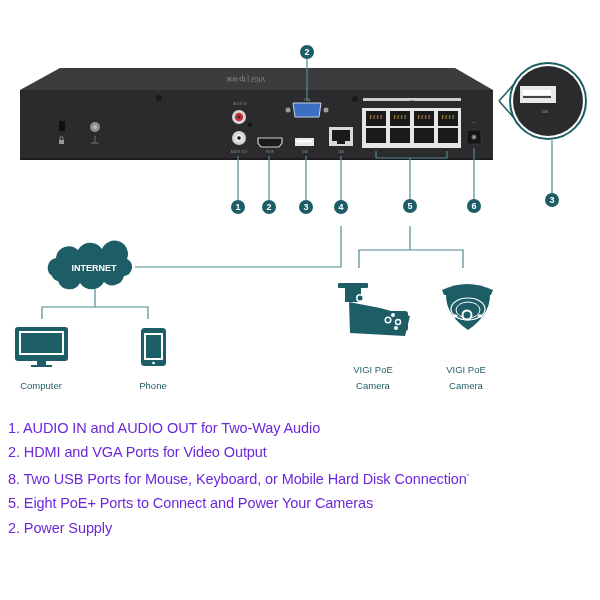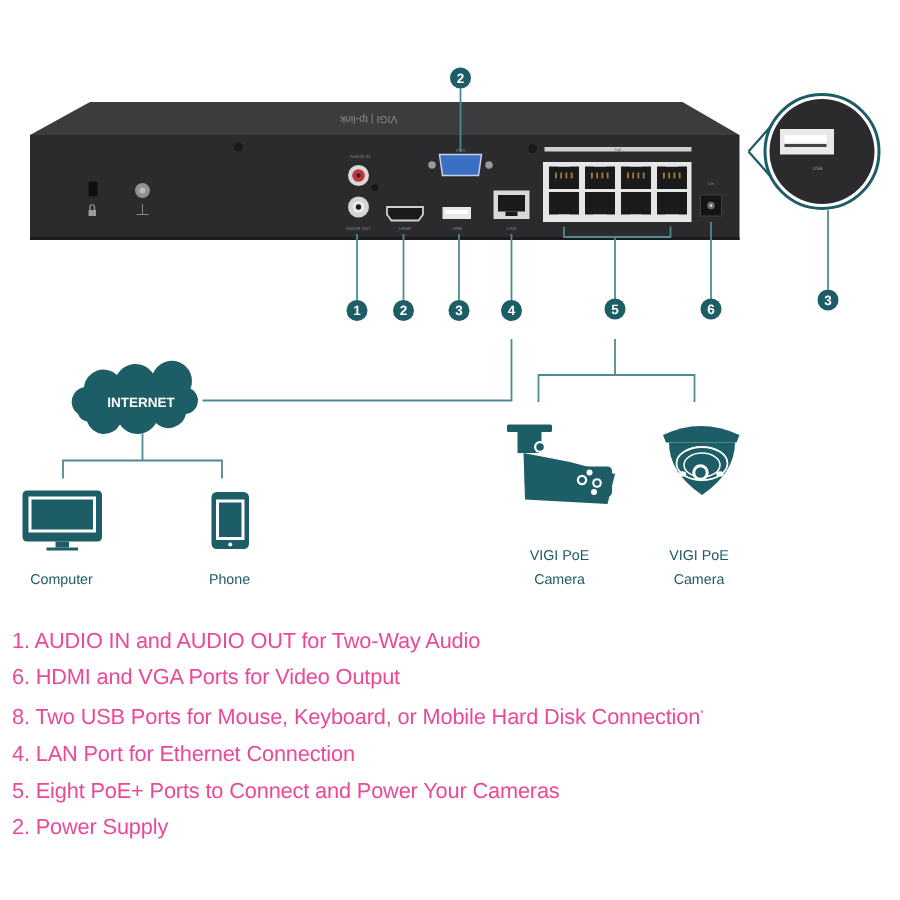--- a/index.html
+++ b/index.html
@@ -1,21 +1,21 @@
 <!DOCTYPE html>
 <html><head>
 <meta charset="utf-8">
 <style>
   html, body { margin:0; padding:0; background:#ffffff; }
   body { width:600px; height:600px; position:relative; overflow:hidden; font-family:"Liberation Sans", sans-serif; }
   #diagram { position:absolute; left:0; top:0; width:600px; height:400px; }
   .lbl { font-family:"Liberation Sans", sans-serif; fill:#1e5b63; }
   .badge-text { font-family:"Liberation Sans", sans-serif; font-weight:bold; font-size:9px; fill:#ffffff; }
   #features { position:absolute; left:8px; top:416px; margin:0; padding:0; list-style:none; }
-  #features li { font-size:14.5px; color:#ec4899; line-height:24.2px; white-space:nowrap; letter-spacing:-0.1px; }
+  #features li { font-size:14.5px; color:#6d28d9; line-height:24.2px; white-space:nowrap; letter-spacing:-0.1px; }
   #features li sup { font-size:6px; }
 </style>
 </head>
 <body>
 
 <svg id="diagram" viewBox="0 0 600 400" xmlns="http://www.w3.org/2000/svg">
 
   <g>
 
     <polygon points="20,90 60,68 455,68 493,90" fill="#3c3c3f"></polygon>
@@ -251,18 +251,17 @@
       <ellipse cx="455" cy="316" rx="2.5" ry="1.8" fill="#ffffff"></ellipse>
       <ellipse cx="480" cy="316" rx="2.5" ry="1.8" fill="#ffffff"></ellipse>
     </g>
     <text class="lbl" x="466" y="373" font-size="9.5" text-anchor="middle">VIGI PoE</text>
     <text class="lbl" x="466" y="389" font-size="9.5" text-anchor="middle">Camera</text>
   </g>
 </svg>
 
 <ul id="features">
   <li>1. AUDIO IN and AUDIO OUT for Two-Way Audio</li>
-  <li>6. HDMI and VGA Ports for Video Output</li>
+  <li>2. HDMI and VGA Ports for Video Output</li>
   <li><span>8. Two USB Ports for Mouse, Keyboard, or Mobile Hard Disk Connection</span><sup>*</sup></li>
-  <li>4. LAN Port for Ethernet Connection</li>
   <li>5. Eight PoE+ Ports to Connect and Power Your Cameras</li>
   <li>2. Power Supply</li>
 </ul>
 
 </body></html>

